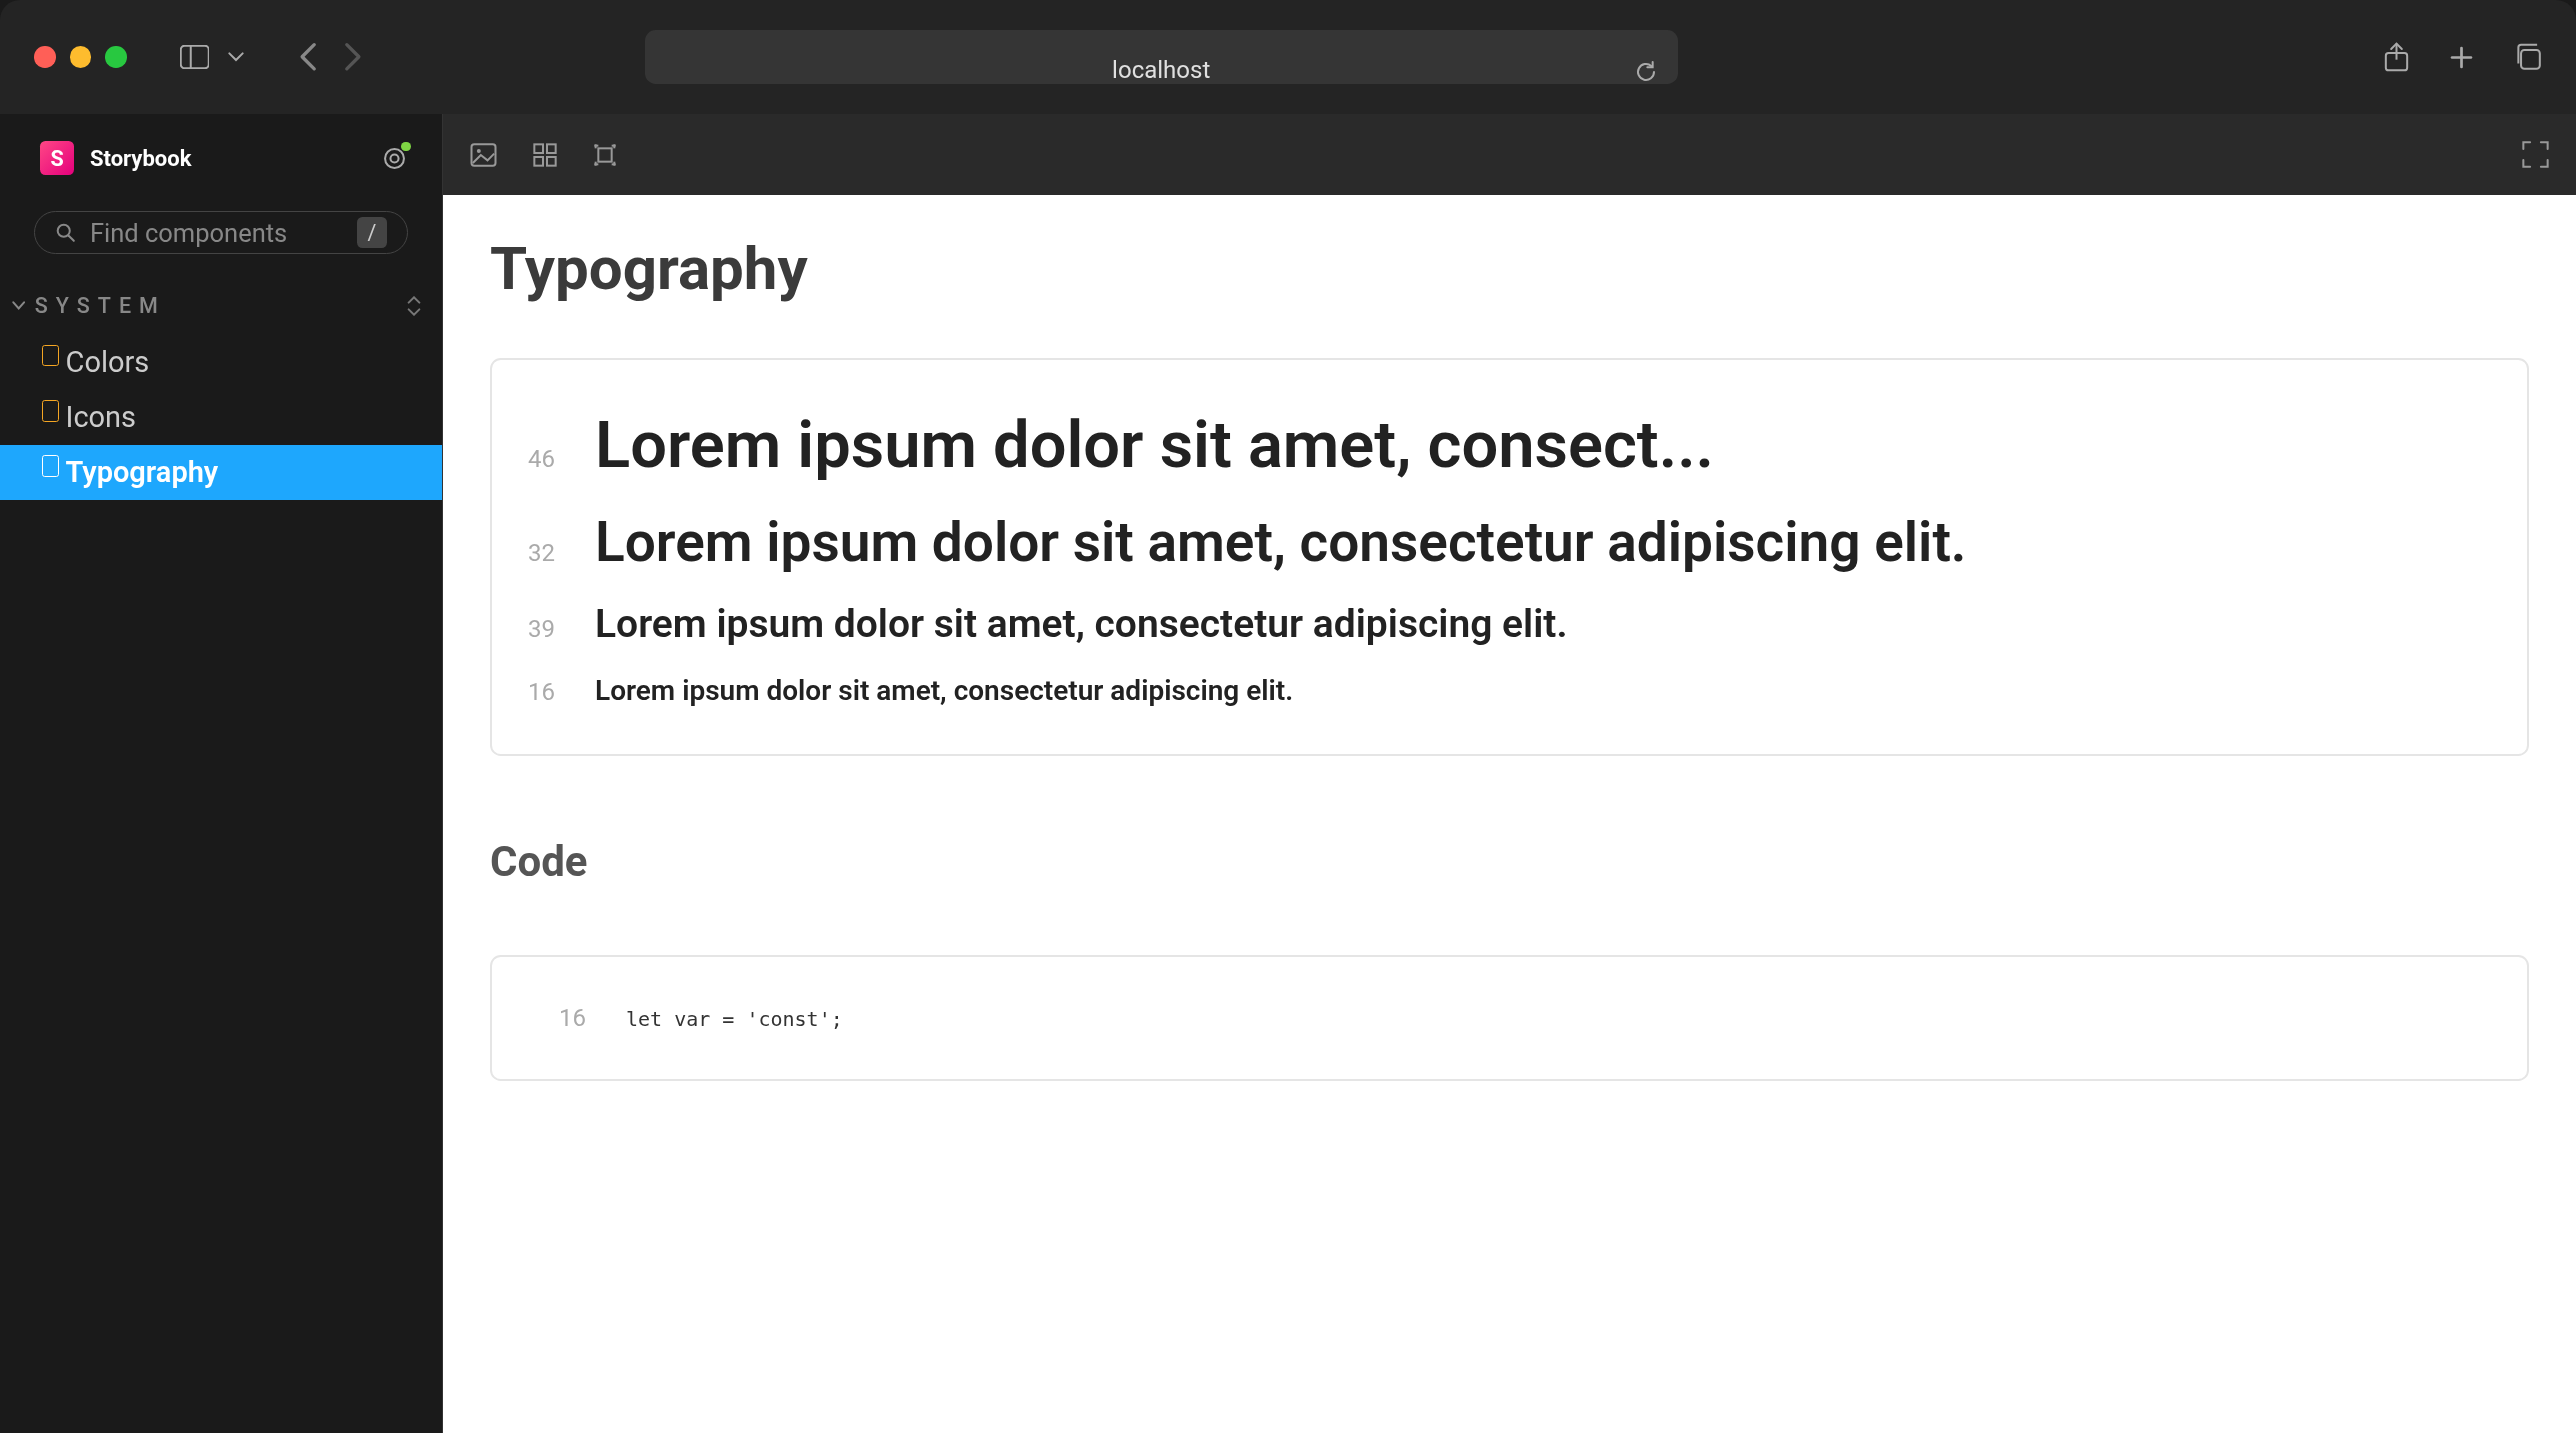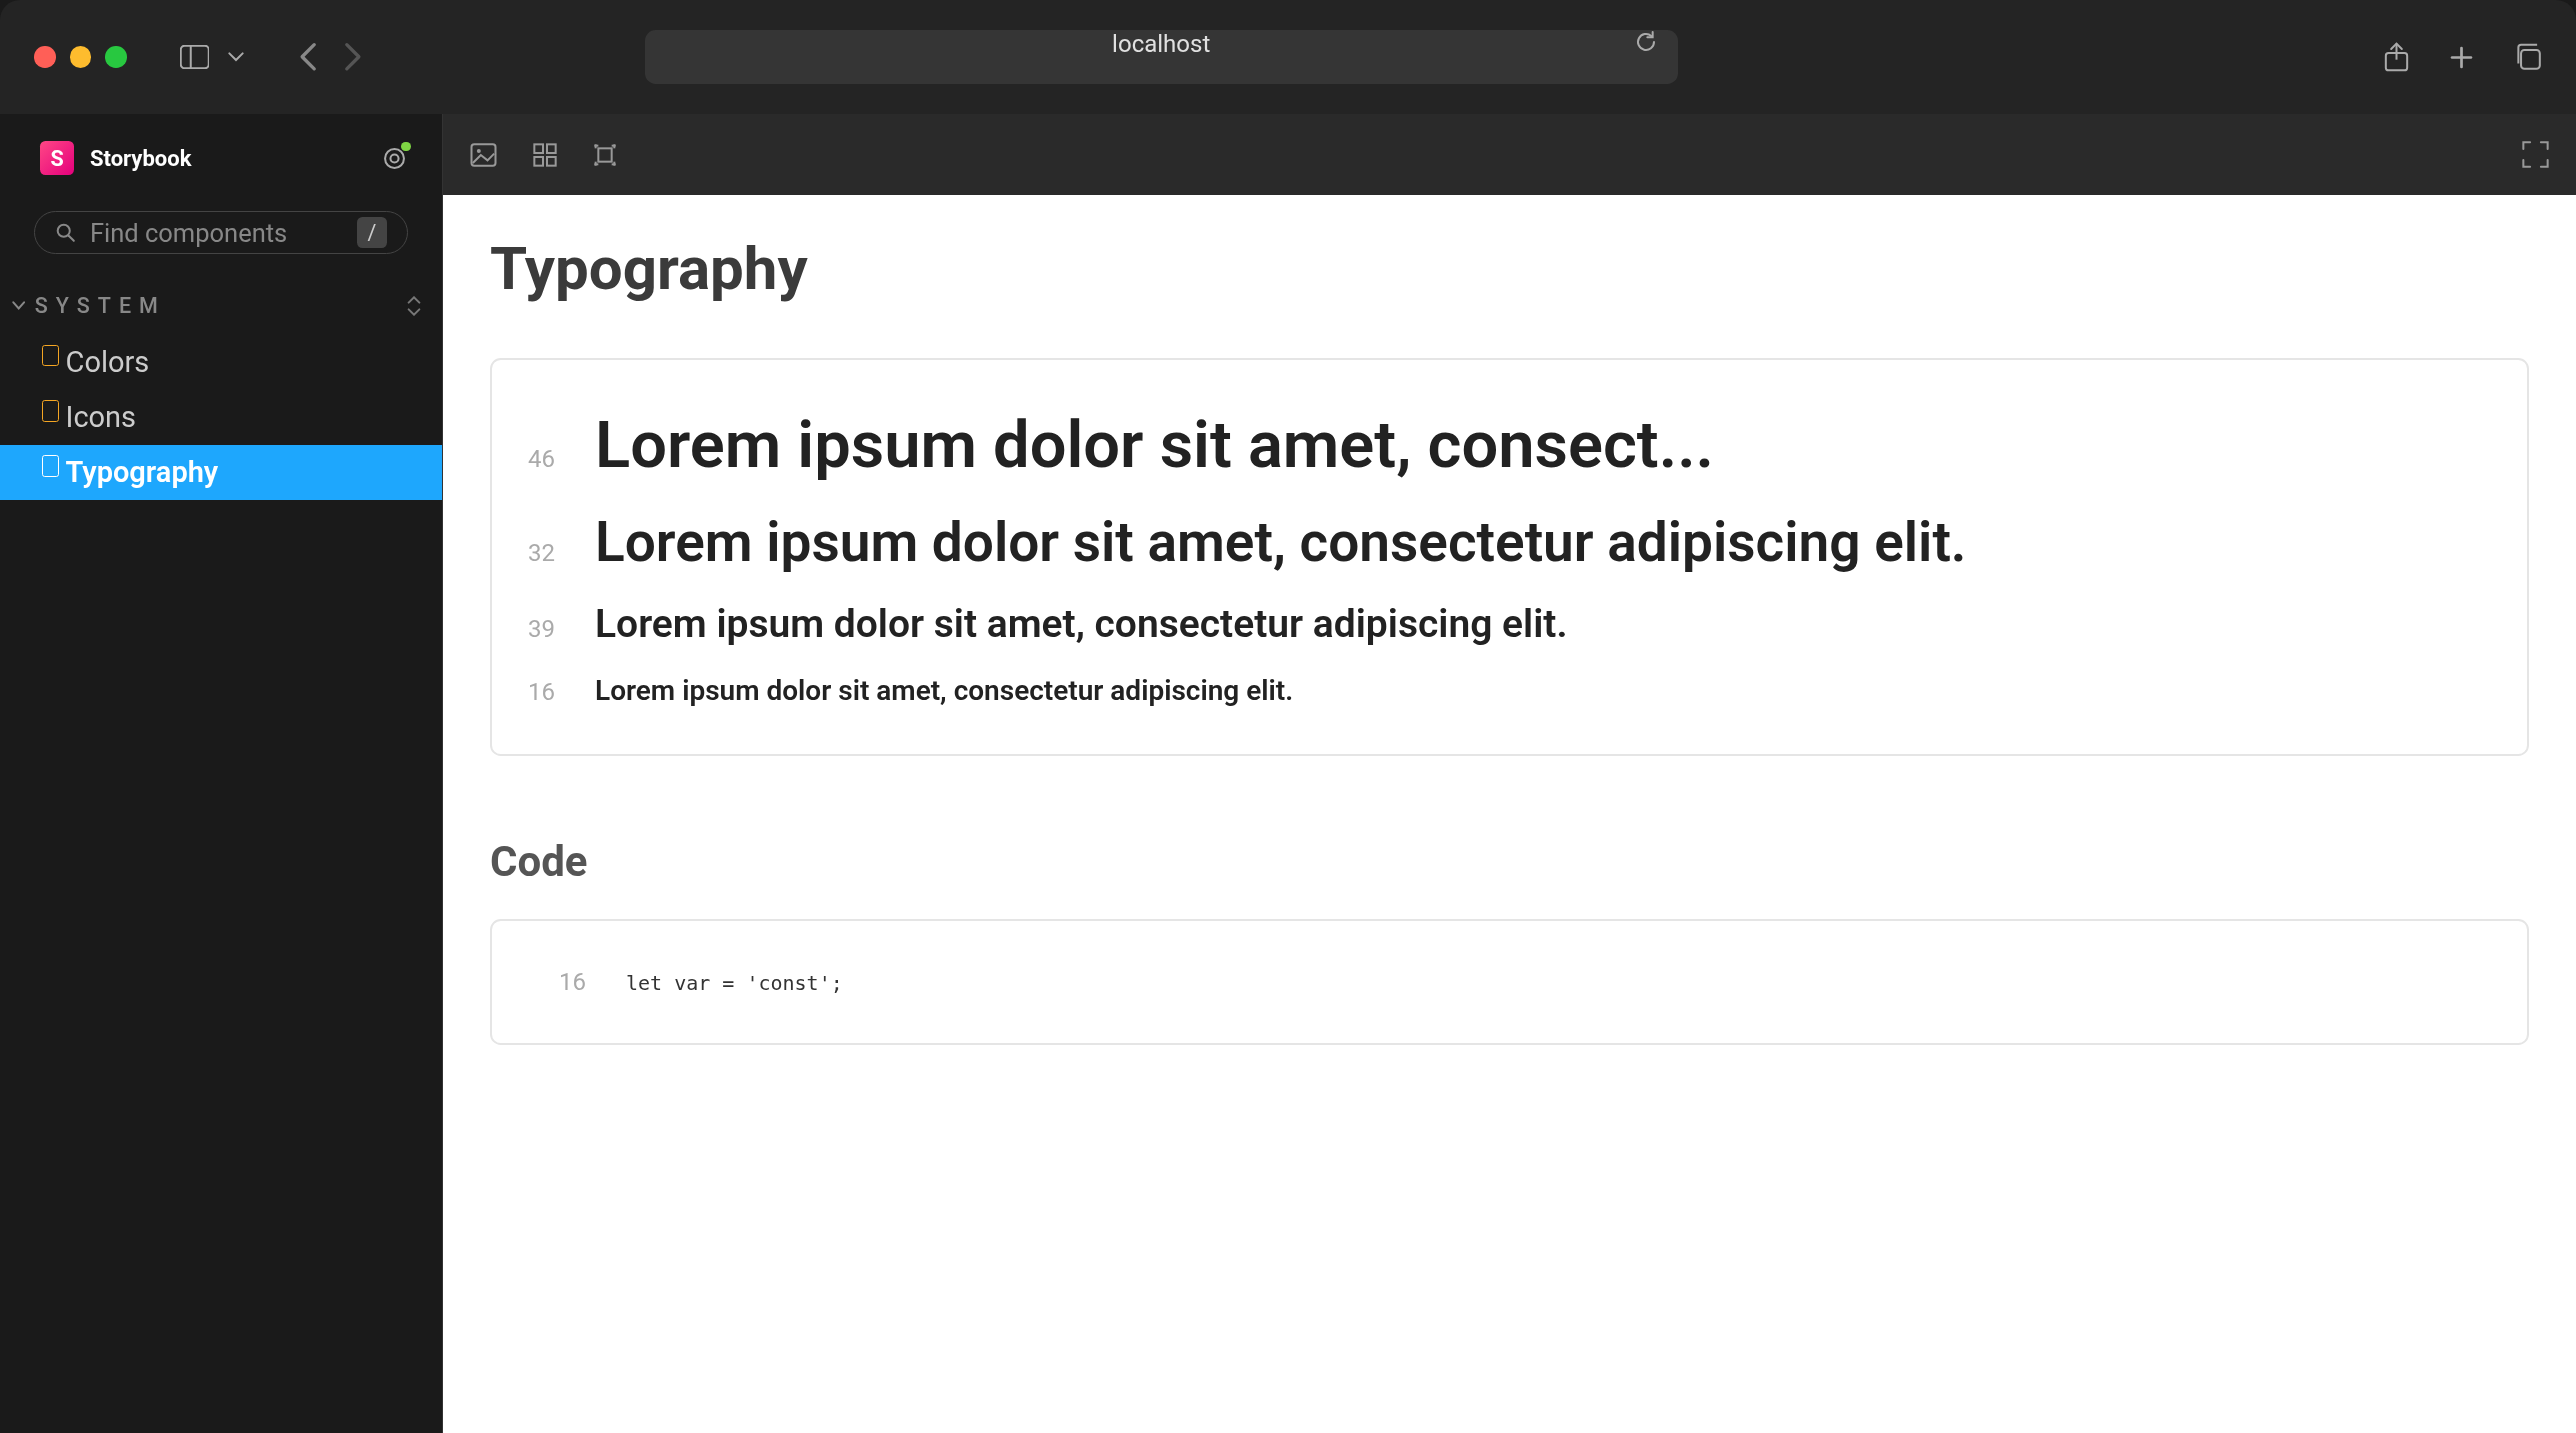--- a/index.html
+++ b/index.html
@@ -73,21 +73,21 @@
     }
 
     .url-bar {
       flex: 1;
       max-width: 1033px;
       margin-left: 268px;
       height: 54px;
       background: #353535;
       border-radius: 10.7px;
       display: flex;
-      align-items: flex-start;
+      align-items: flex-end;
       justify-content: center;
       color: #e0e0e0;
       font-size: 24px;
       position: relative;
     }
 
     .url-refresh {
       position: absolute;
       right: 20px;
       color: #aaa;
@@ -327,21 +327,21 @@
 
     .ts-46 { font-size: 65px; }
     .ts-32 { font-size: 55px; }
     .ts-22 { font-size: 39px; }
     .ts-16 { font-size: 28px; }
 
     .section-heading {
       font-size: 42px;
       font-weight: 700;
       color: #555;
-      margin-bottom: 33px;
+      margin-bottom: 69px;
     }
 
     .code-card {
       border: 2px solid #e5e5e5;
       border-radius: 10.7px;
       padding: 47px 54px;
     }
 
     .code-row {
       display: flex;

